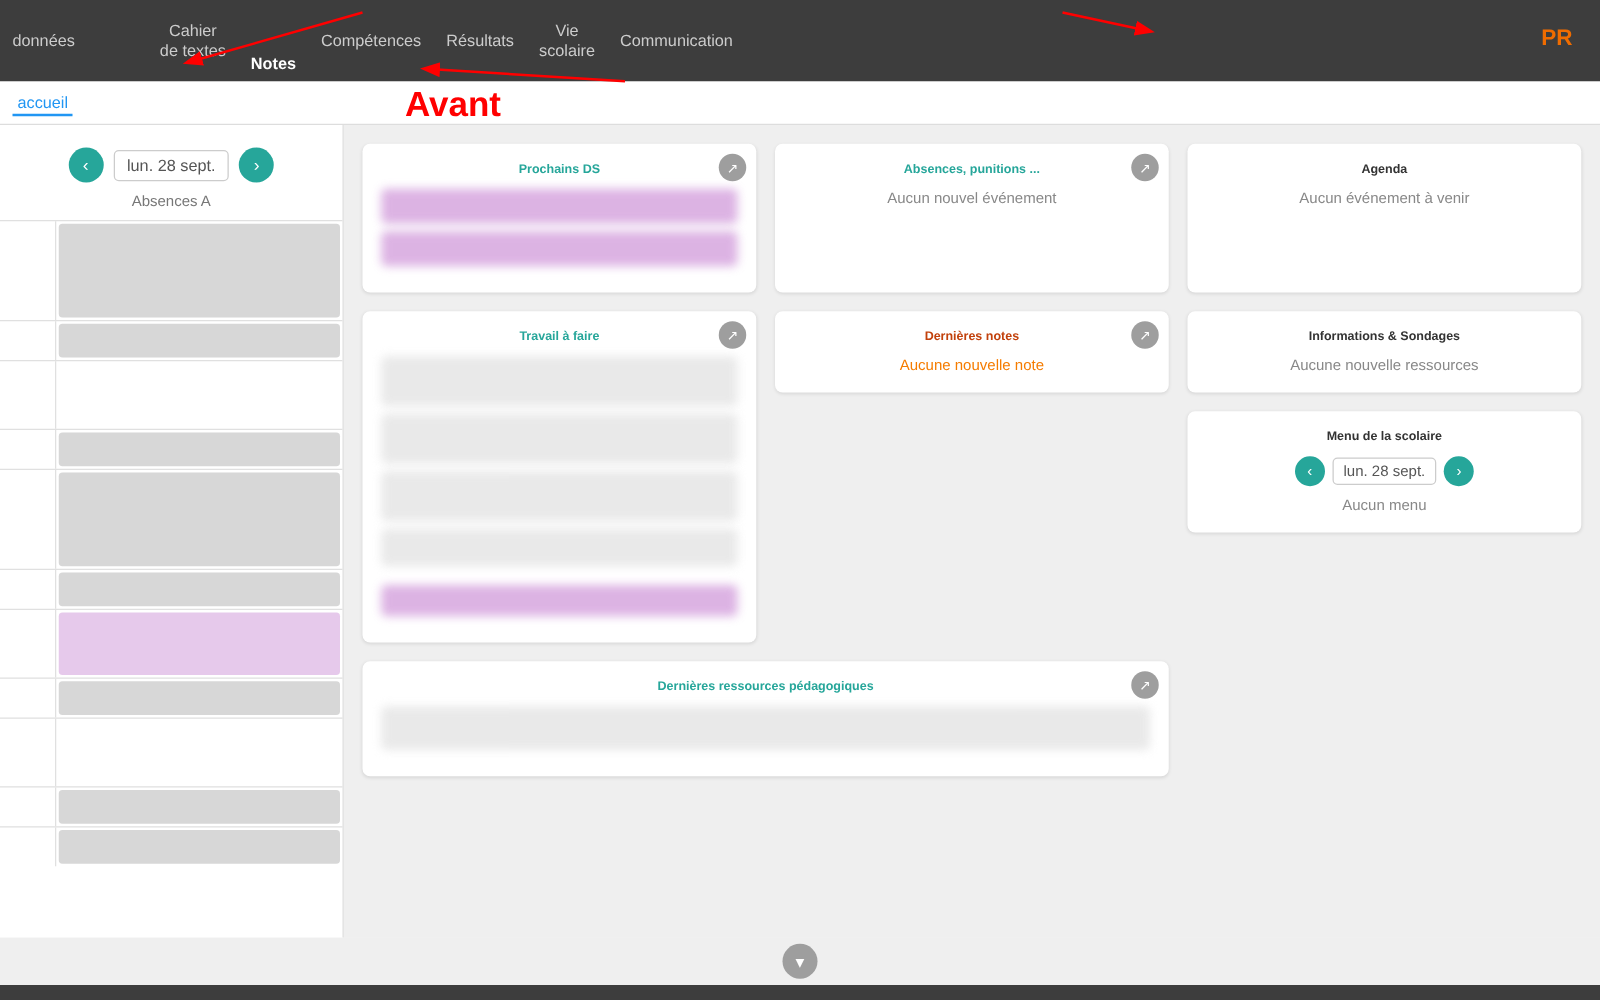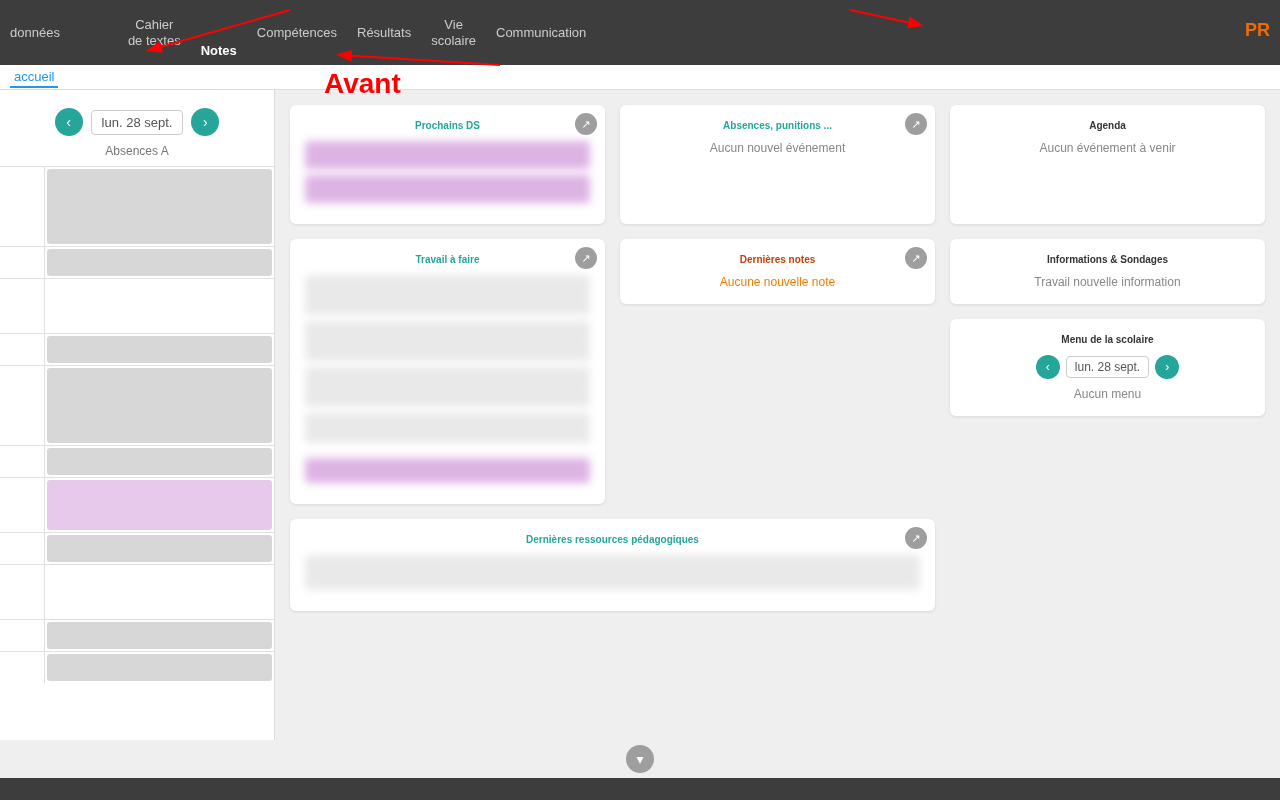--- a/index.html
+++ b/index.html
@@ -37,21 +37,21 @@
       color: red;
       font-size: 28px;
       font-weight: bold;
       z-index: 10;
       pointer-events: none;
     }
 
     
     .breadcrumb-bar {
       background: #fff;
-      height: 25px;
+      height: 35px;
       display: flex;
       align-items: center;
       padding: 0 10px;
       border-bottom: 1px solid #ddd;
     }
     .breadcrumb-item {
       color: #2196F3;
       font-size: 13px;
       border-bottom: 2px solid #2196F3;
       padding: 2px 4px;
@@ -256,21 +256,21 @@
       display: flex;
       align-items: center;
       justify-content: space-between;
       padding: 0 15px;
     }
 
     
     .pr-label {
       position: absolute;
       top: 20px;
-      right: 10px;
+      right: 22px;
       color: #ef6c00;
       font-size: 18px;
       font-weight: bold;
     }
 
     
     .annotation-svg {
       position: absolute;
       top: 0; left: 0;
       width: 100%; height: 75px;
@@ -422,21 +422,21 @@
     </div>
 
     <div class="card card-dernieres-notes">
       <div class="card-external-icon">↗</div>
       <div class="card-title orange">Dernières notes</div>
       <div class="card-body-text orange">Aucune nouvelle note</div>
     </div>
 
     <div class="card card-infos">
       <div class="card-title dark">Informations &amp; Sondages</div>
-      <div class="card-body-text">Travail nouvelle information</div>
+      <div class="card-body-text">Aucune nouvelle ressources</div>
     </div>
 
     <div class="card card-menu">
       <div class="card-title dark">Menu de la scolaire</div>
       <div class="menu-nav">
         <button class="menu-btn">‹</button>
         <div class="menu-date-box">lun. 28 sept.</div>
         <button class="menu-btn">›</button>
       </div>
       <div class="card-body-text">Aucun menu</div>

